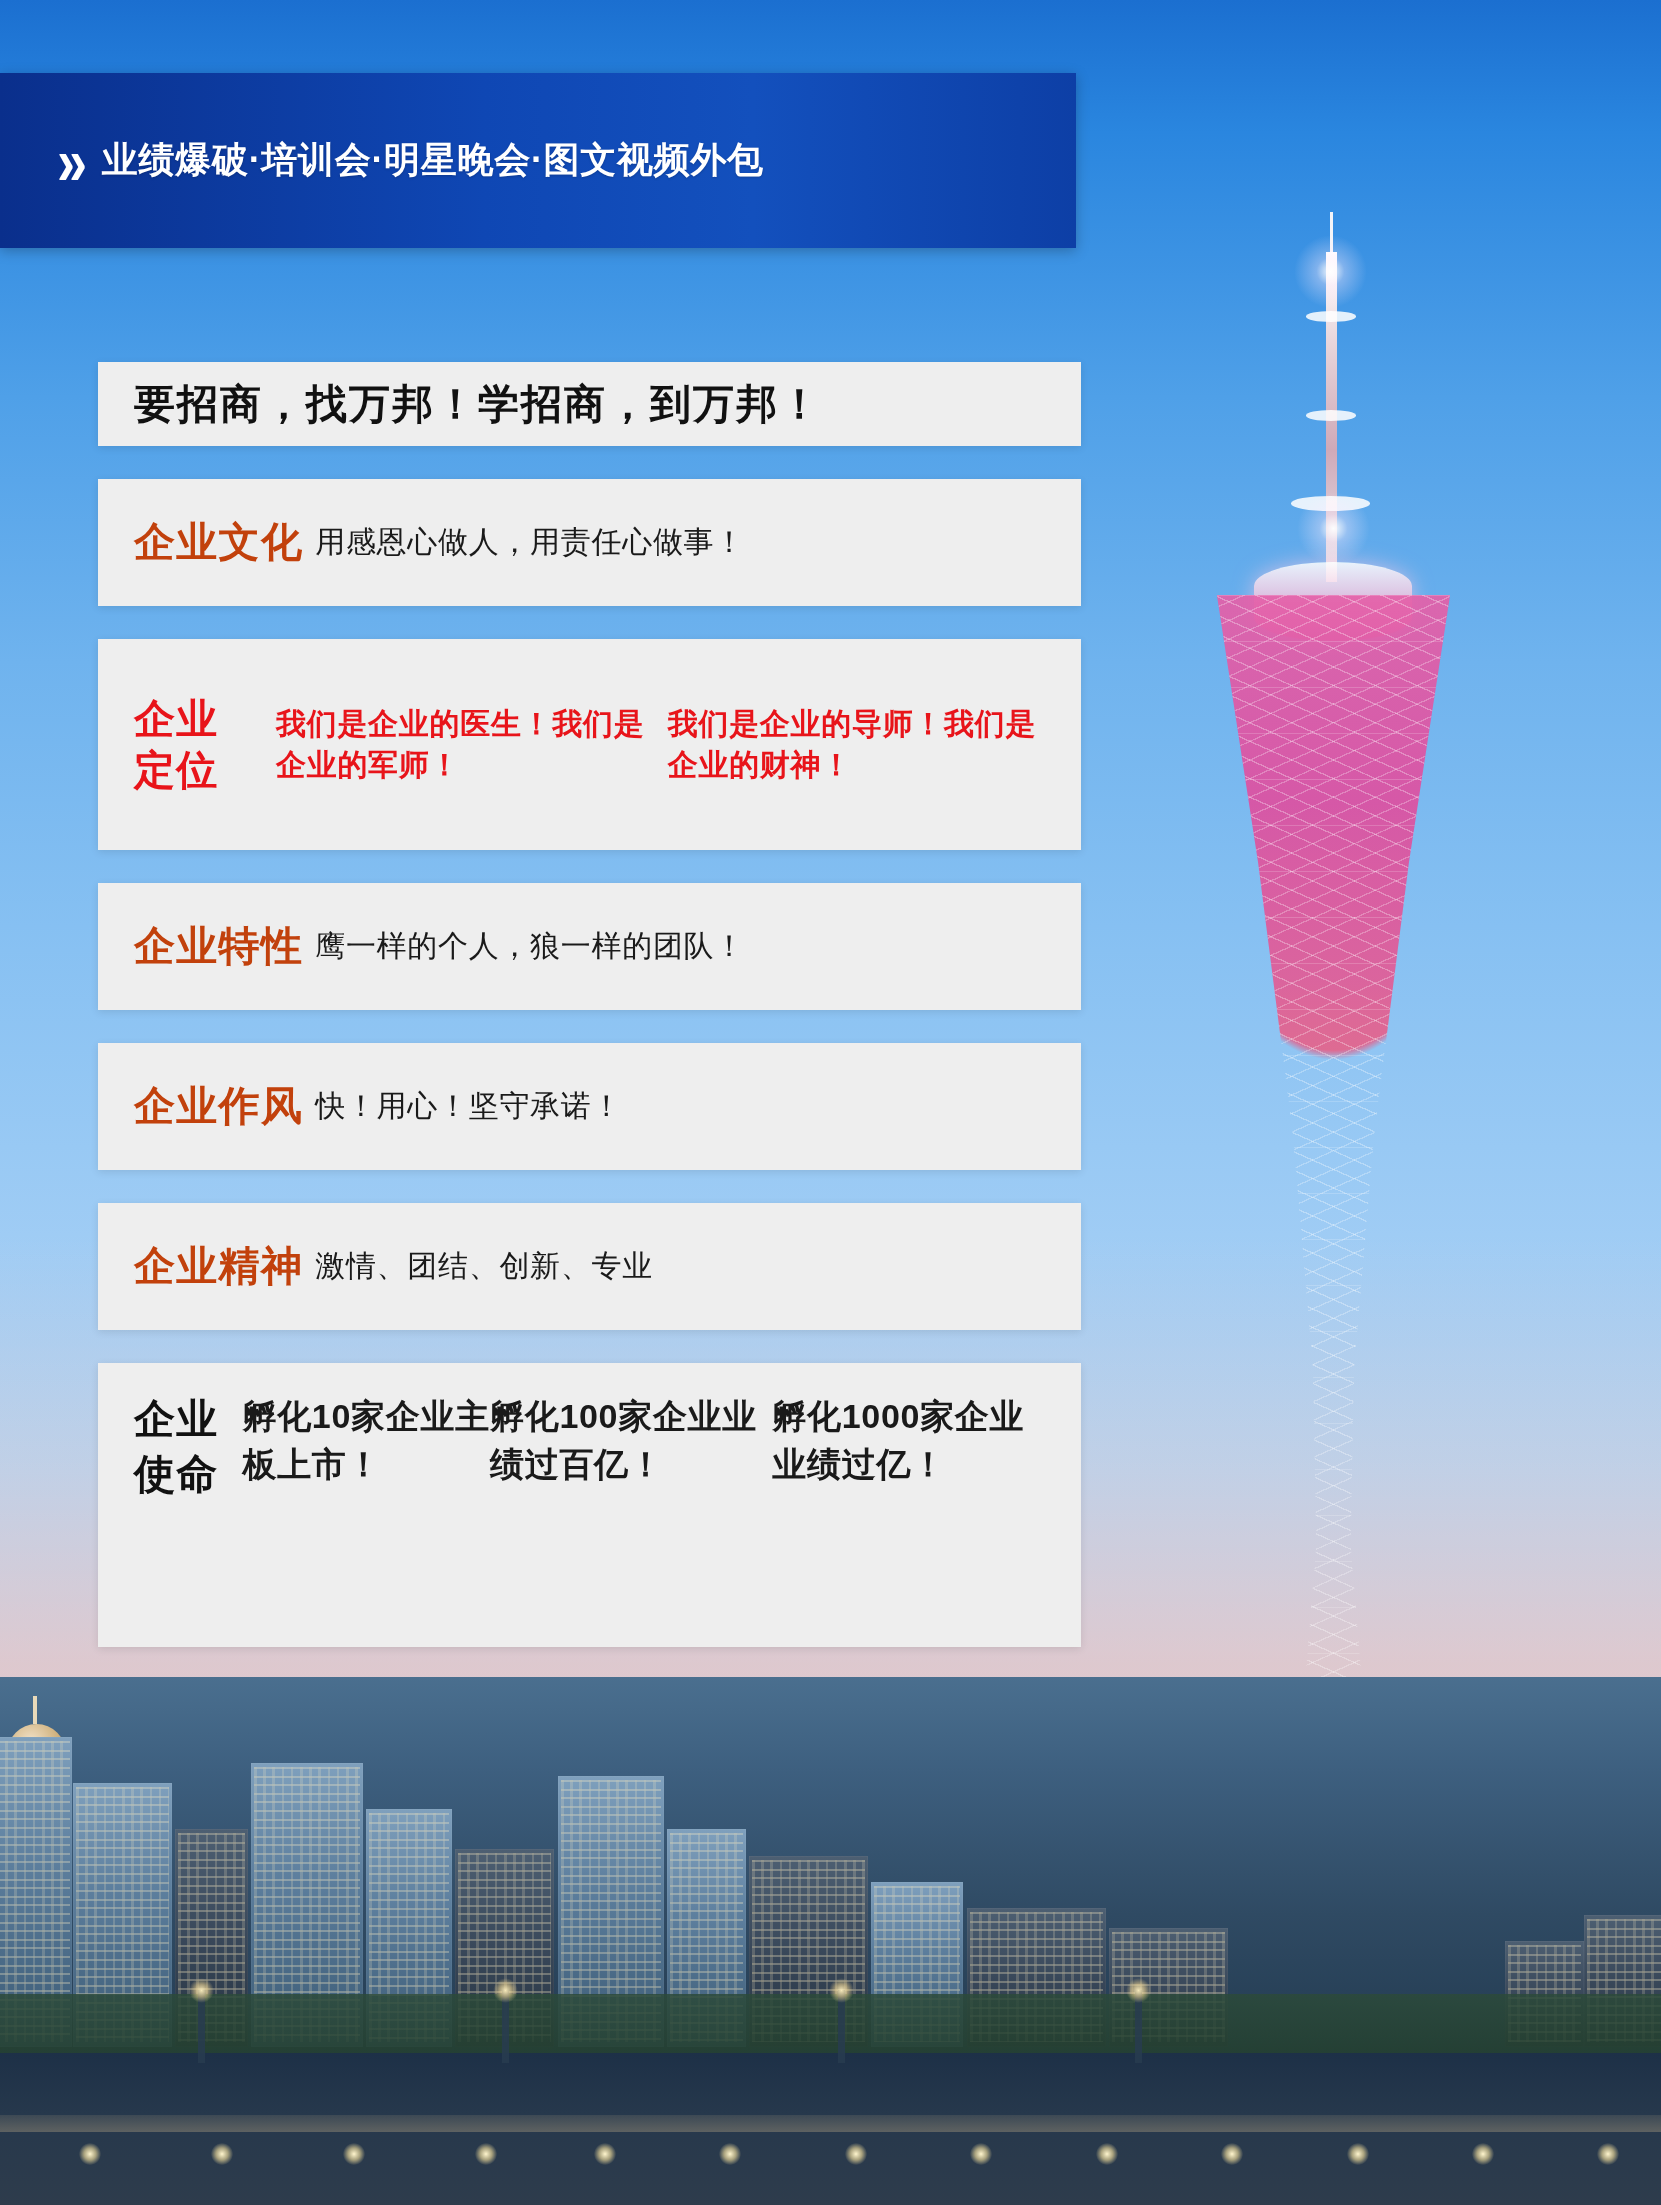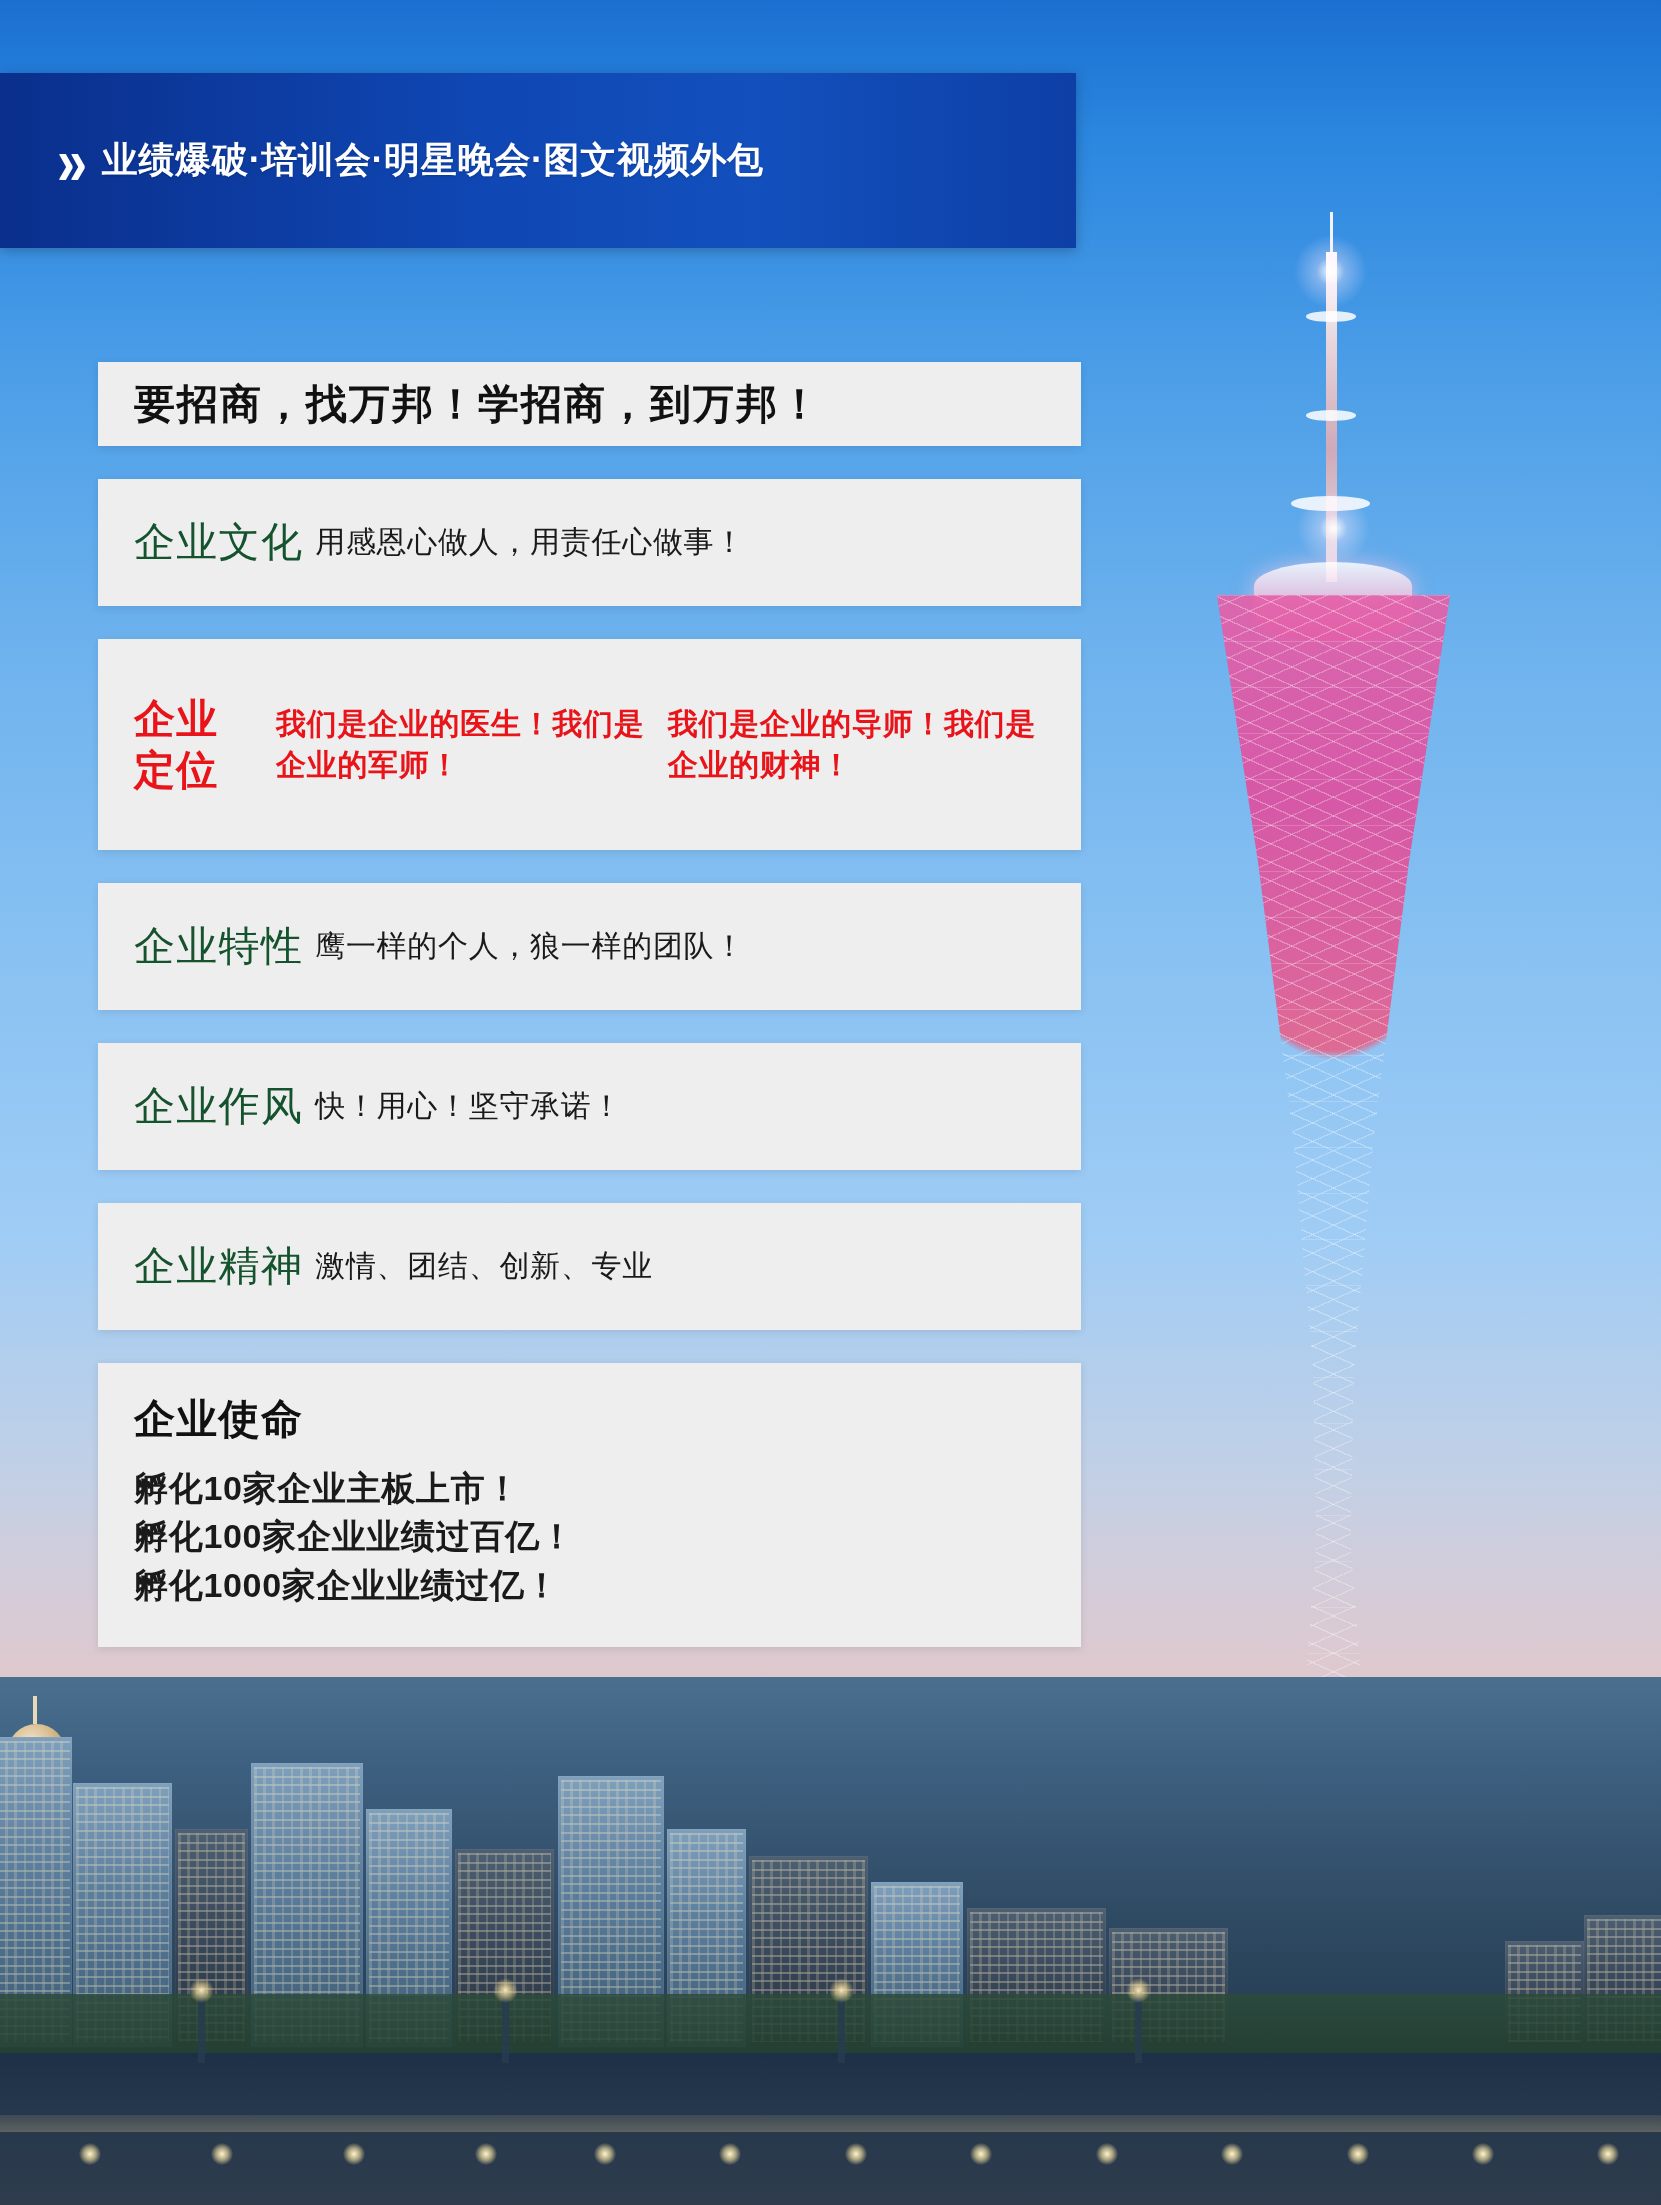--- a/index.html
+++ b/index.html
@@ -289,26 +289,26 @@
     margin-bottom: 33px;
     display: flex;
     align-items: center;
     padding: 0 36px;
     box-sizing: border-box;
     box-shadow: 0 2px 8px rgba(0,0,0,.10);
   }
   .card-h1 { height: 84px; }
   .card-h2 { height: 127px; }
   .card-h3 { height: 211px; align-items: center; gap: 31px; }
-  .card-mission { height: 284px; align-items: flex-start; padding-top: 29px; flex-direction: column; }
+  .card-mission { height: 284px; align-items: flex-start; padding-top: 29px; flex-direction: row; }
 
   .card-title {
     font-size: 41px;
-    font-weight: normal;
-    color: #14532d;
+    font-weight: bold;
+    color: #c2410c;
     white-space: nowrap;
     letter-spacing: 1.3px;
   }
   .card-headline {
     font-size: 41px;
     font-weight: bold;
     color: #111111;
     letter-spacing: 2px;
   }
   .card-desc {

